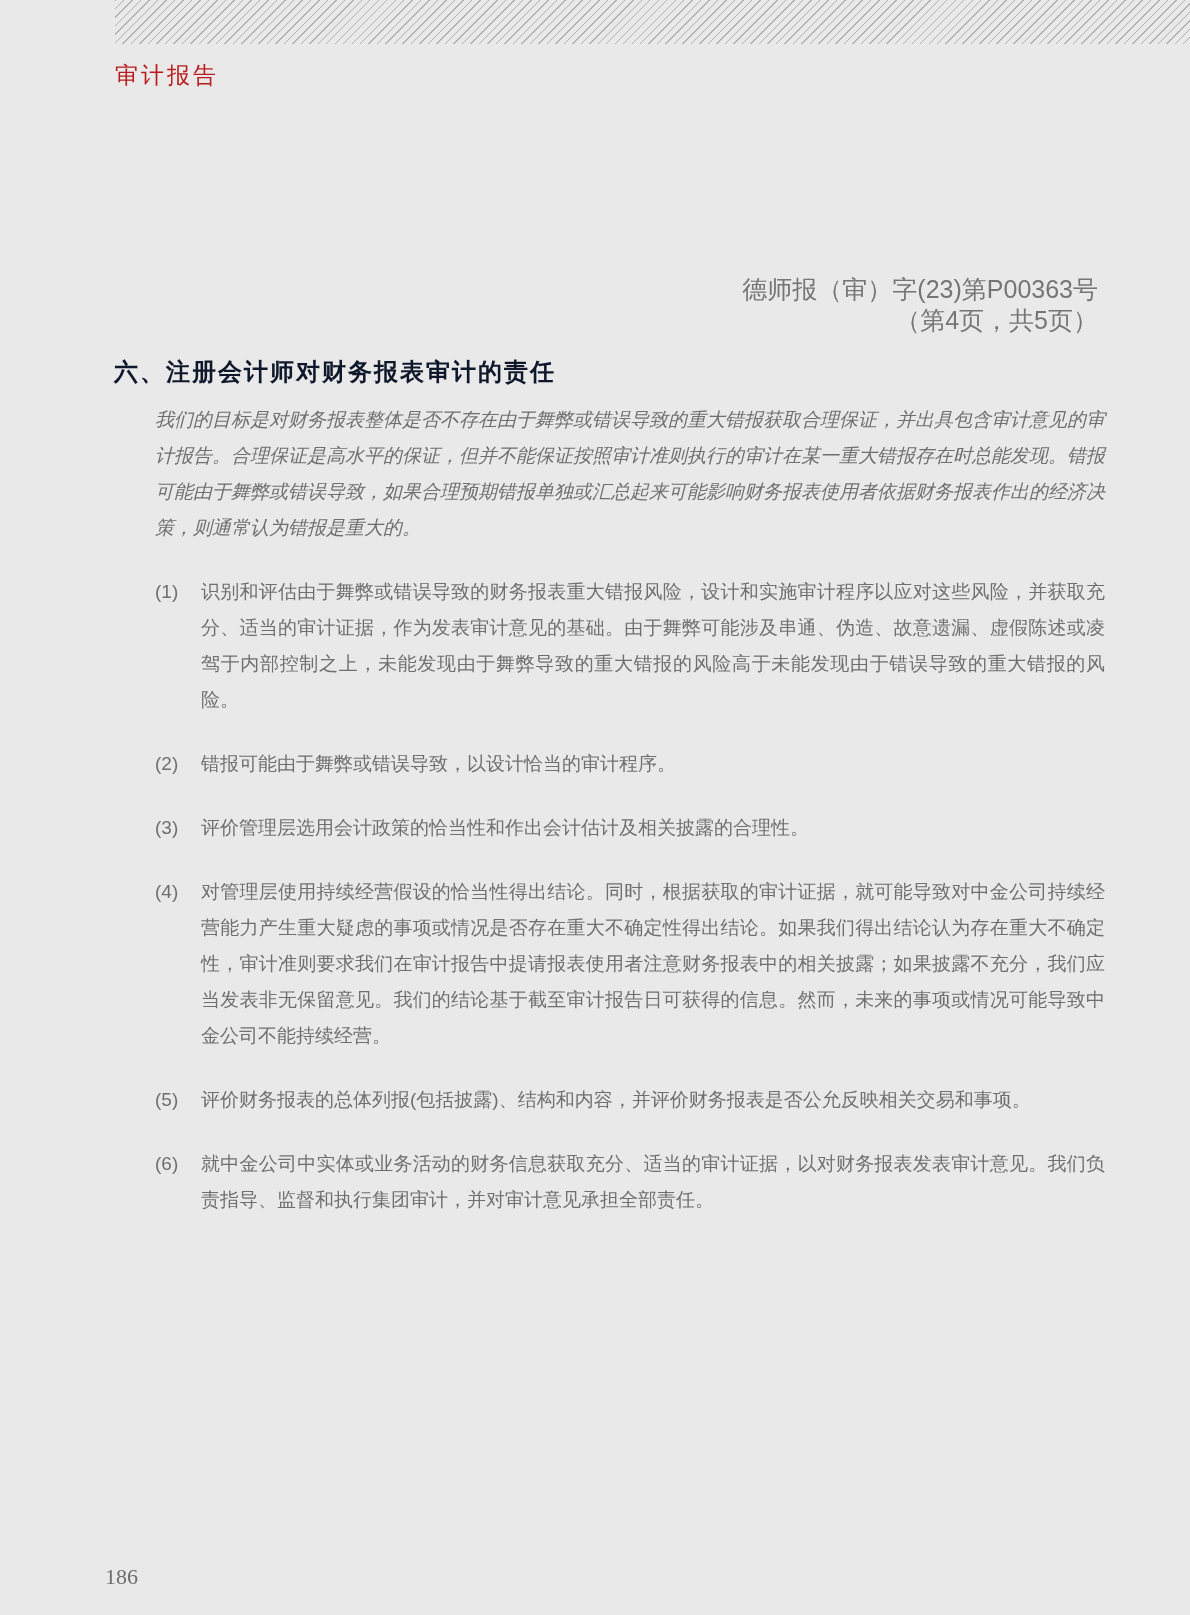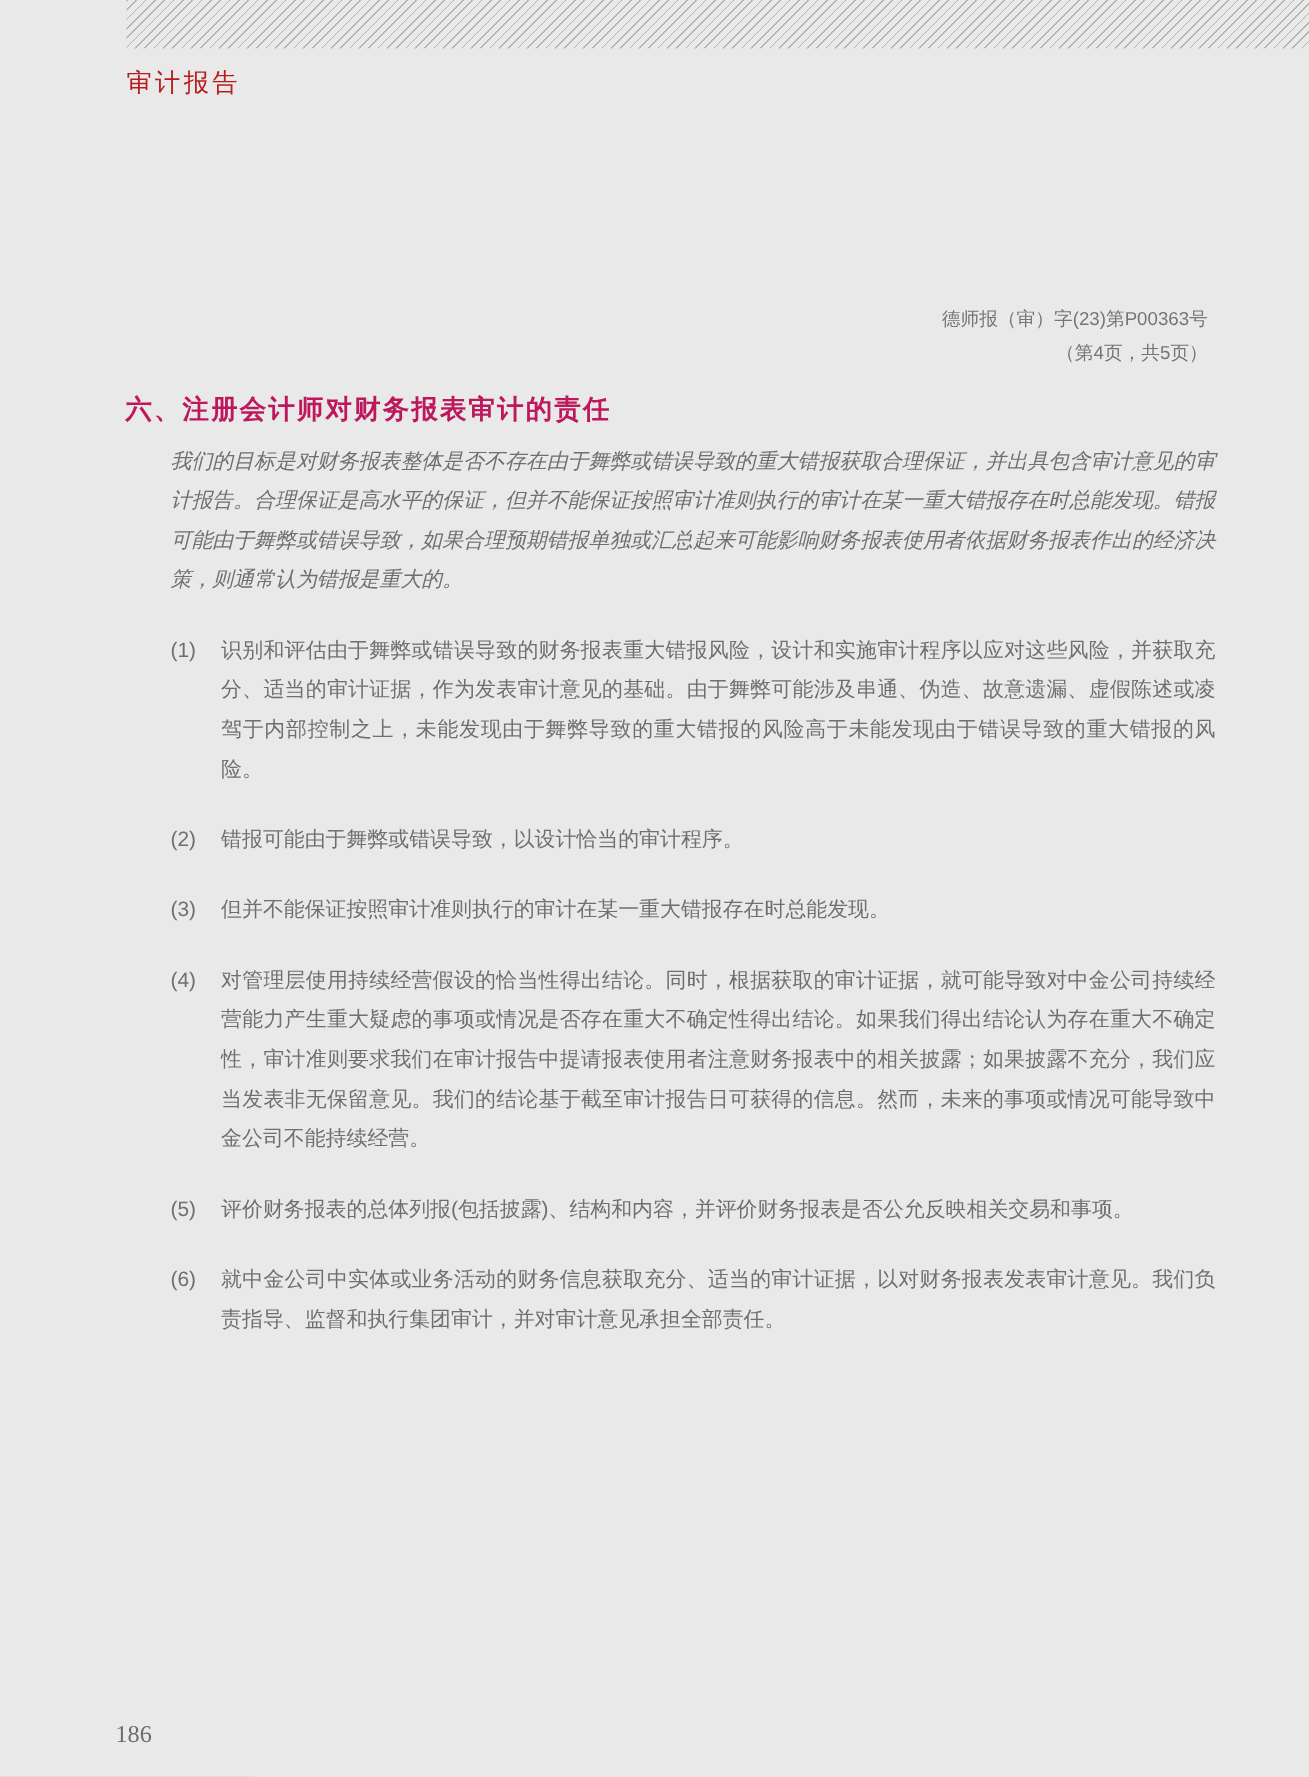--- a/index.html
+++ b/index.html
@@ -38,32 +38,32 @@
     font-size: 23px;
     letter-spacing: 3px;
     color: #b91c1c;
   }
   .ref-block {
     position: absolute;
     top: 274px;
     right: 92px;
     text-align: right;
     color: #757575;
-    font-size: 17px;
+    font-size: 25px;
     line-height: 31px;
   }
   .section-heading {
     position: absolute;
     top: 356px;
     left: 114px;
     margin: 0;
     font-size: 24px;
     font-weight: bold;
     letter-spacing: 2px;
-    color: #be185d;
+    color: #0f172a;
   }
   .body {
     position: absolute;
     top: 402px;
     left: 155px;
     width: 950px;
     color: #6f6f6f;
     font-size: 19px;
     line-height: 36px;
     text-align: justify;
@@ -123,21 +123,21 @@
       <span class="txt">识别和评估由于舞弊或错误导致的财务报表重大错报风险，设计和实施审计程序以应对这些风险，并获取充分、适当的审计证据，作为发表审计意见的基础。由于舞弊可能涉及串通、伪造、故意遗漏、虚假陈述或凌驾于内部控制之上，未能发现由于舞弊导致的重大错报的风险高于未能发现由于错误导致的重大错报的风险。</span>
     </div>
 
     <div class="li">
       <span class="num">(2)</span>
       <span class="txt">错报可能由于舞弊或错误导致，以设计恰当的审计程序。</span>
     </div>
 
     <div class="li">
       <span class="num">(3)</span>
-      <span class="txt">但并不能保证按照审计准则执行的审计在某一重大错报存在时总能发现。</span>
+      <span class="txt">评价管理层选用会计政策的恰当性和作出会计估计及相关披露的合理性。</span>
     </div>
 
     <div class="li">
       <span class="num">(4)</span>
       <span class="txt">对管理层使用持续经营假设的恰当性得出结论。同时，根据获取的审计证据，就可能导致对中金公司持续经营能力产生重大疑虑的事项或情况是否存在重大不确定性得出结论。如果我们得出结论认为存在重大不确定性，审计准则要求我们在审计报告中提请报表使用者注意财务报表中的相关披露；如果披露不充分，我们应当发表非无保留意见。我们的结论基于截至审计报告日可获得的信息。然而，未来的事项或情况可能导致中金公司不能持续经营。</span>
     </div>
 
     <div class="li">
       <span class="num">(5)</span>
       <span class="txt">评价财务报表的总体列报(包括披露)、结构和内容，并评价财务报表是否公允反映相关交易和事项。</span>

